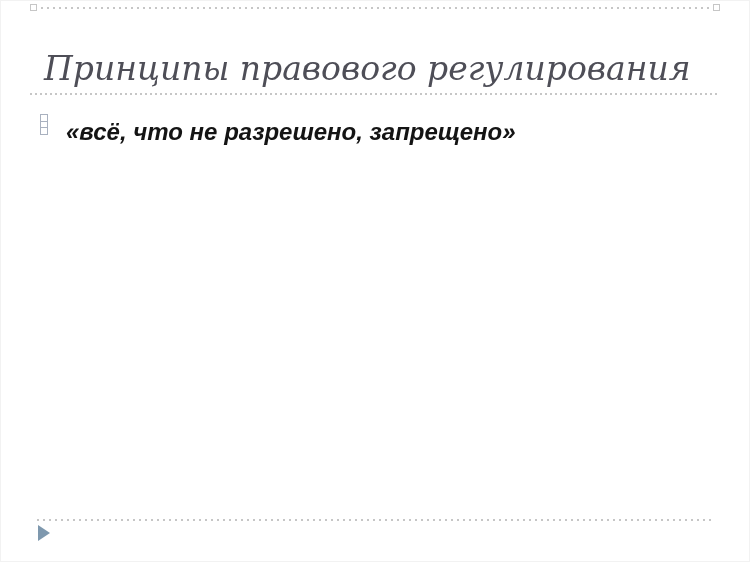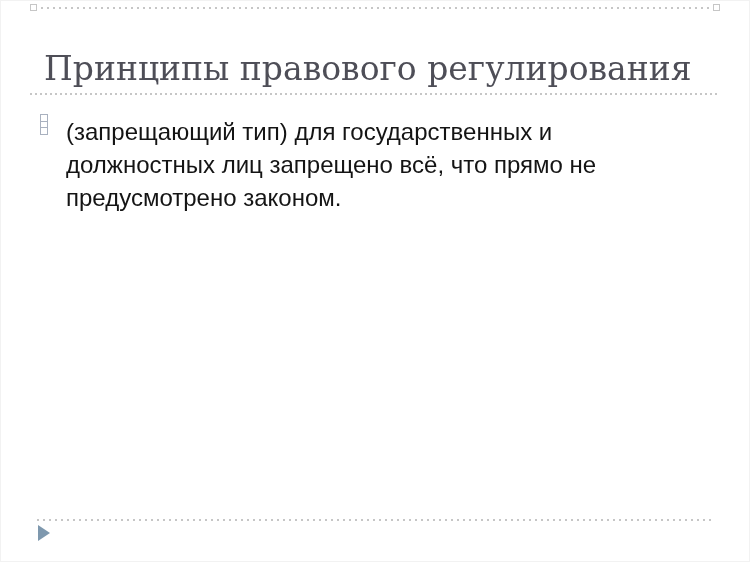--- a/index.html
+++ b/index.html
@@ -7,20 +7,21 @@
   body {
     font-family: "Liberation Sans", sans-serif;
     width: 750px; height: 562px;
     overflow: hidden;
   }
   .slide {
     position: relative;
     width: 750px; height: 562px;
     background: var(--background, #ffffff);
     box-shadow: inset 0 0 0 1px #f2f2f2;
+    font-style: italic;
   }
 
   
   .dotted-rule {
     position: absolute;
     height: 2px;
     background-image: repeating-linear-gradient(
       90deg,
       var(--dotted-rule, #c6c6c6) 0px, var(--dotted-rule, #c6c6c6) 2px,
       transparent 2px, transparent 6px);
@@ -105,20 +106,20 @@
 
   <h1 class="title">Принципы правового регулирования</h1>
   <div class="dotted-rule rule-title"></div>
 
   <ul class="content">
     <li>
       <span class="bullet-sq"></span>
     </li>
     <li>
       <span class="bullet-sq"></span>
-      <span class="rest">(запрещающий тип) для государственных и должностных лиц запрещено всё, что прямо не предусмотрено законом.</span>
+      <span class="emph">«всё, что не разрешено, запрещено»</span>
     </li>
   </ul>
 
   <div class="dotted-rule rule-bottom"></div>
   <div class="triangle"></div>
 
 </div>
 
 </body></html>

